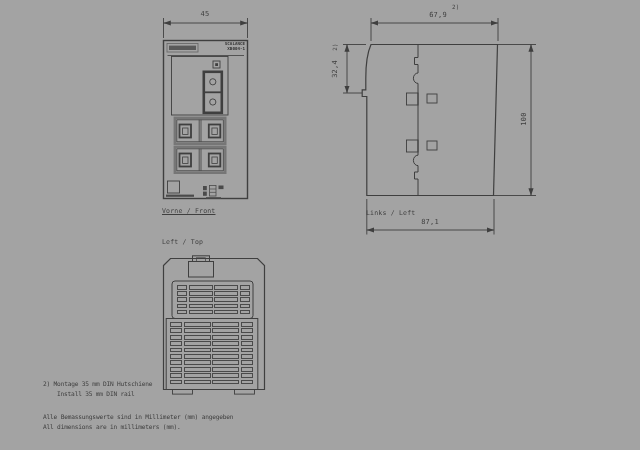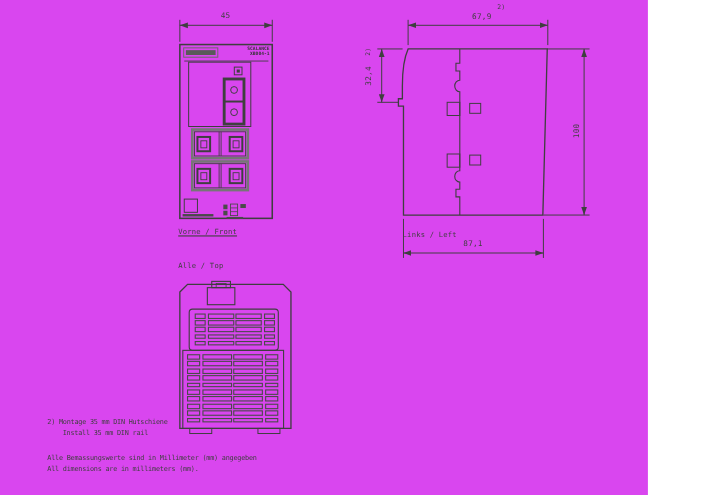--- a/index.html
+++ b/index.html
@@ -1,16 +1,16 @@
 <!DOCTYPE html>
 <html><head>
 <meta charset="utf-8">
 <style>
   html,body{margin:0;padding:0;background:#fff;}
-  .canvas{position:relative;width:589px;height:450px;background:#d946ef;overflow:hidden;
+  .canvas{position:relative;width:640px;height:450px;background:#a3a3a3;overflow:hidden;
           font-family:"DejaVu Sans Mono","Liberation Mono",monospace;color:#3f3f3f;}
   .canvas svg{position:absolute;left:0;top:0;}
   .lbl{position:absolute;font-size:6.5px;letter-spacing:.2px;white-space:pre;line-height:8px;}
   .dimtxt{font-size:7px;text-align:center;}
   .note2{font-size:5.8px;}
   .rot{transform:rotate(-90deg);}
   .brand{position:absolute;left:202px;top:42px;width:43px;text-align:right;
          font-size:4.2px;line-height:4.8px;letter-spacing:0;font-weight:bold;color:#333;}
   .fn{font-size:6.2px;letter-spacing:-.2px;line-height:9px;}
   .grid{position:absolute;display:grid;}
@@ -201,20 +201,20 @@
 <div class="lbl" style="left:162px;top:207px;text-decoration:underline;">Vorne / Front</div>
 
 <div class="lbl dimtxt" style="left:410px;top:11px;width:56px;">67,9</div>
 <div class="lbl note2" style="left:452px;top:3px;">2)</div>
 <div class="lbl dimtxt rot" style="left:316px;top:64px;width:40px;height:10px;">32,4</div>
 <div class="lbl note2 rot" style="left:327px;top:42px;width:18px;height:10px;text-align:center;">2)</div>
 <div class="lbl dimtxt rot" style="left:505px;top:114px;width:40px;height:10px;">100</div>
 <div class="lbl dimtxt" style="left:402px;top:218px;width:56px;text-align:center;">87,1</div>
 <div class="lbl" style="left:366px;top:209px;">Links / Left</div>
 
-<div class="lbl" style="left:162px;top:238px;">Alle / Top</div>
+<div class="lbl" style="left:162px;top:238px;">Left / Top</div>
 
 <div class="lbl fn" style="left:43px;top:379px;">2) Montage 35 mm DIN Hutschiene</div>
 <div class="lbl fn" style="left:57px;top:388.5px;">Install 35 mm DIN rail</div>
 <div class="lbl fn" style="left:43px;top:412px;">Alle Bemassungswerte sind in Millimeter (mm) angegeben</div>
 <div class="lbl fn" style="left:43px;top:421.5px;">All dimensions are in millimeters (mm).</div>
 
 </div>
 
 </body></html>

